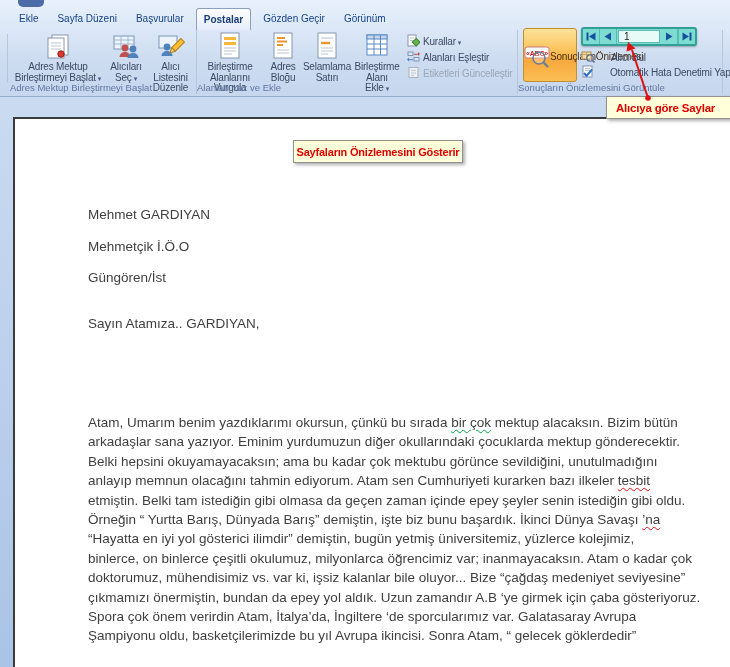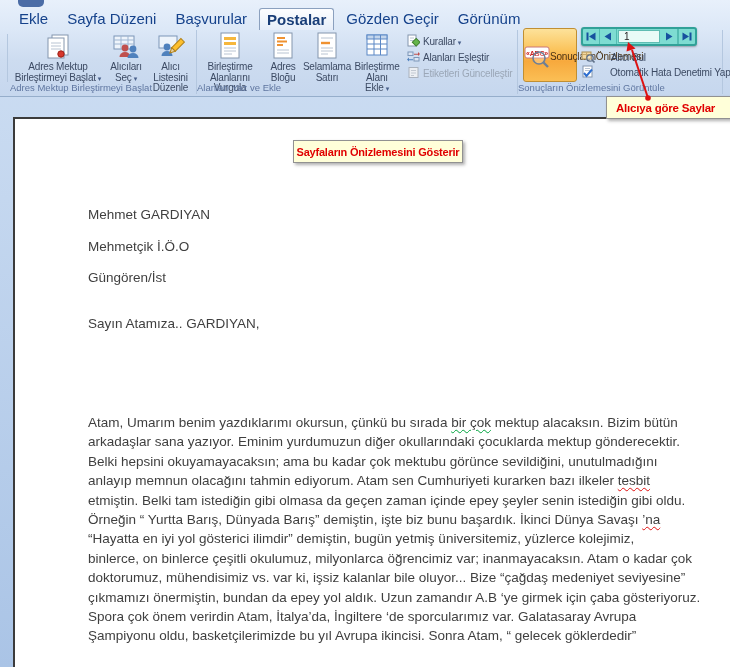--- a/index.html
+++ b/index.html
@@ -6,21 +6,21 @@
   html,body{width:730px;height:667px;overflow:hidden}
   body{font-family:"Liberation Sans",sans-serif;background:#bdd1ec}
   #app{position:relative;width:730px;height:667px;overflow:hidden;background:linear-gradient(#cfdff3,#aac4e6)}
 
   
   .ribbon{position:absolute;top:0;left:0;width:730px;height:97px;
     background:linear-gradient(#e8f0fb,#dce8f7 30%,#cddcf0 62%,#c6d7ee);
     border-bottom:1px solid #96aecb}
   .chrome-sliver{position:absolute;top:0;left:18px;width:26px;height:7px;background:#2f5596;border-radius:0 0 5px 5px;opacity:.85}
   .tabs{position:absolute;top:8px;left:12px;height:22px;display:flex;align-items:flex-end;gap:5px}
-  .tab{height:22px;line-height:22px;padding:0 7px;font-size:15px;color:#15428b;white-space:nowrap;border-radius:3px 3px 0 0;cursor:default}
+  .tab{height:22px;line-height:22px;padding:0 7px;font-size:10px;color:#15428b;white-space:nowrap;border-radius:3px 3px 0 0;cursor:default}
   .tab.active{background:linear-gradient(#fcfdff,#f3f7fc 45%,#e6edf9);border:1px solid #8ba0be;border-bottom:0;z-index:3;font-weight:bold;color:#1a3e78}
   .ribbon-body{position:absolute;top:30px;left:0;right:0;height:64px}
   .edge-div{position:absolute;left:7px;top:4px;bottom:12px;width:1px;background:#b4c7df}
   .group{position:absolute;top:0;height:64px;display:flex;align-items:flex-start;padding-top:1px;border-right:1px solid #b4c7df}
   .glabel{position:absolute;left:0;right:0;bottom:1px;text-align:left;font-size:9.5px;color:#5f76a0;white-space:nowrap}
   .bigbtn{display:flex;flex-direction:column;align-items:center;text-align:center;
     font-size:10px;line-height:10.5px;letter-spacing:-.2px;color:#3c4a63;padding:0 2px;cursor:default}
   .bigbtn .icon{height:30px;display:flex;align-items:center;justify-content:center;margin-bottom:1px}
   .dd::after{content:"▾";font-size:7px;margin-left:2px;color:#4a618c}
   .smallcol{display:flex;flex-direction:column;gap:2px;margin-left:4px;padding-top:3px}

